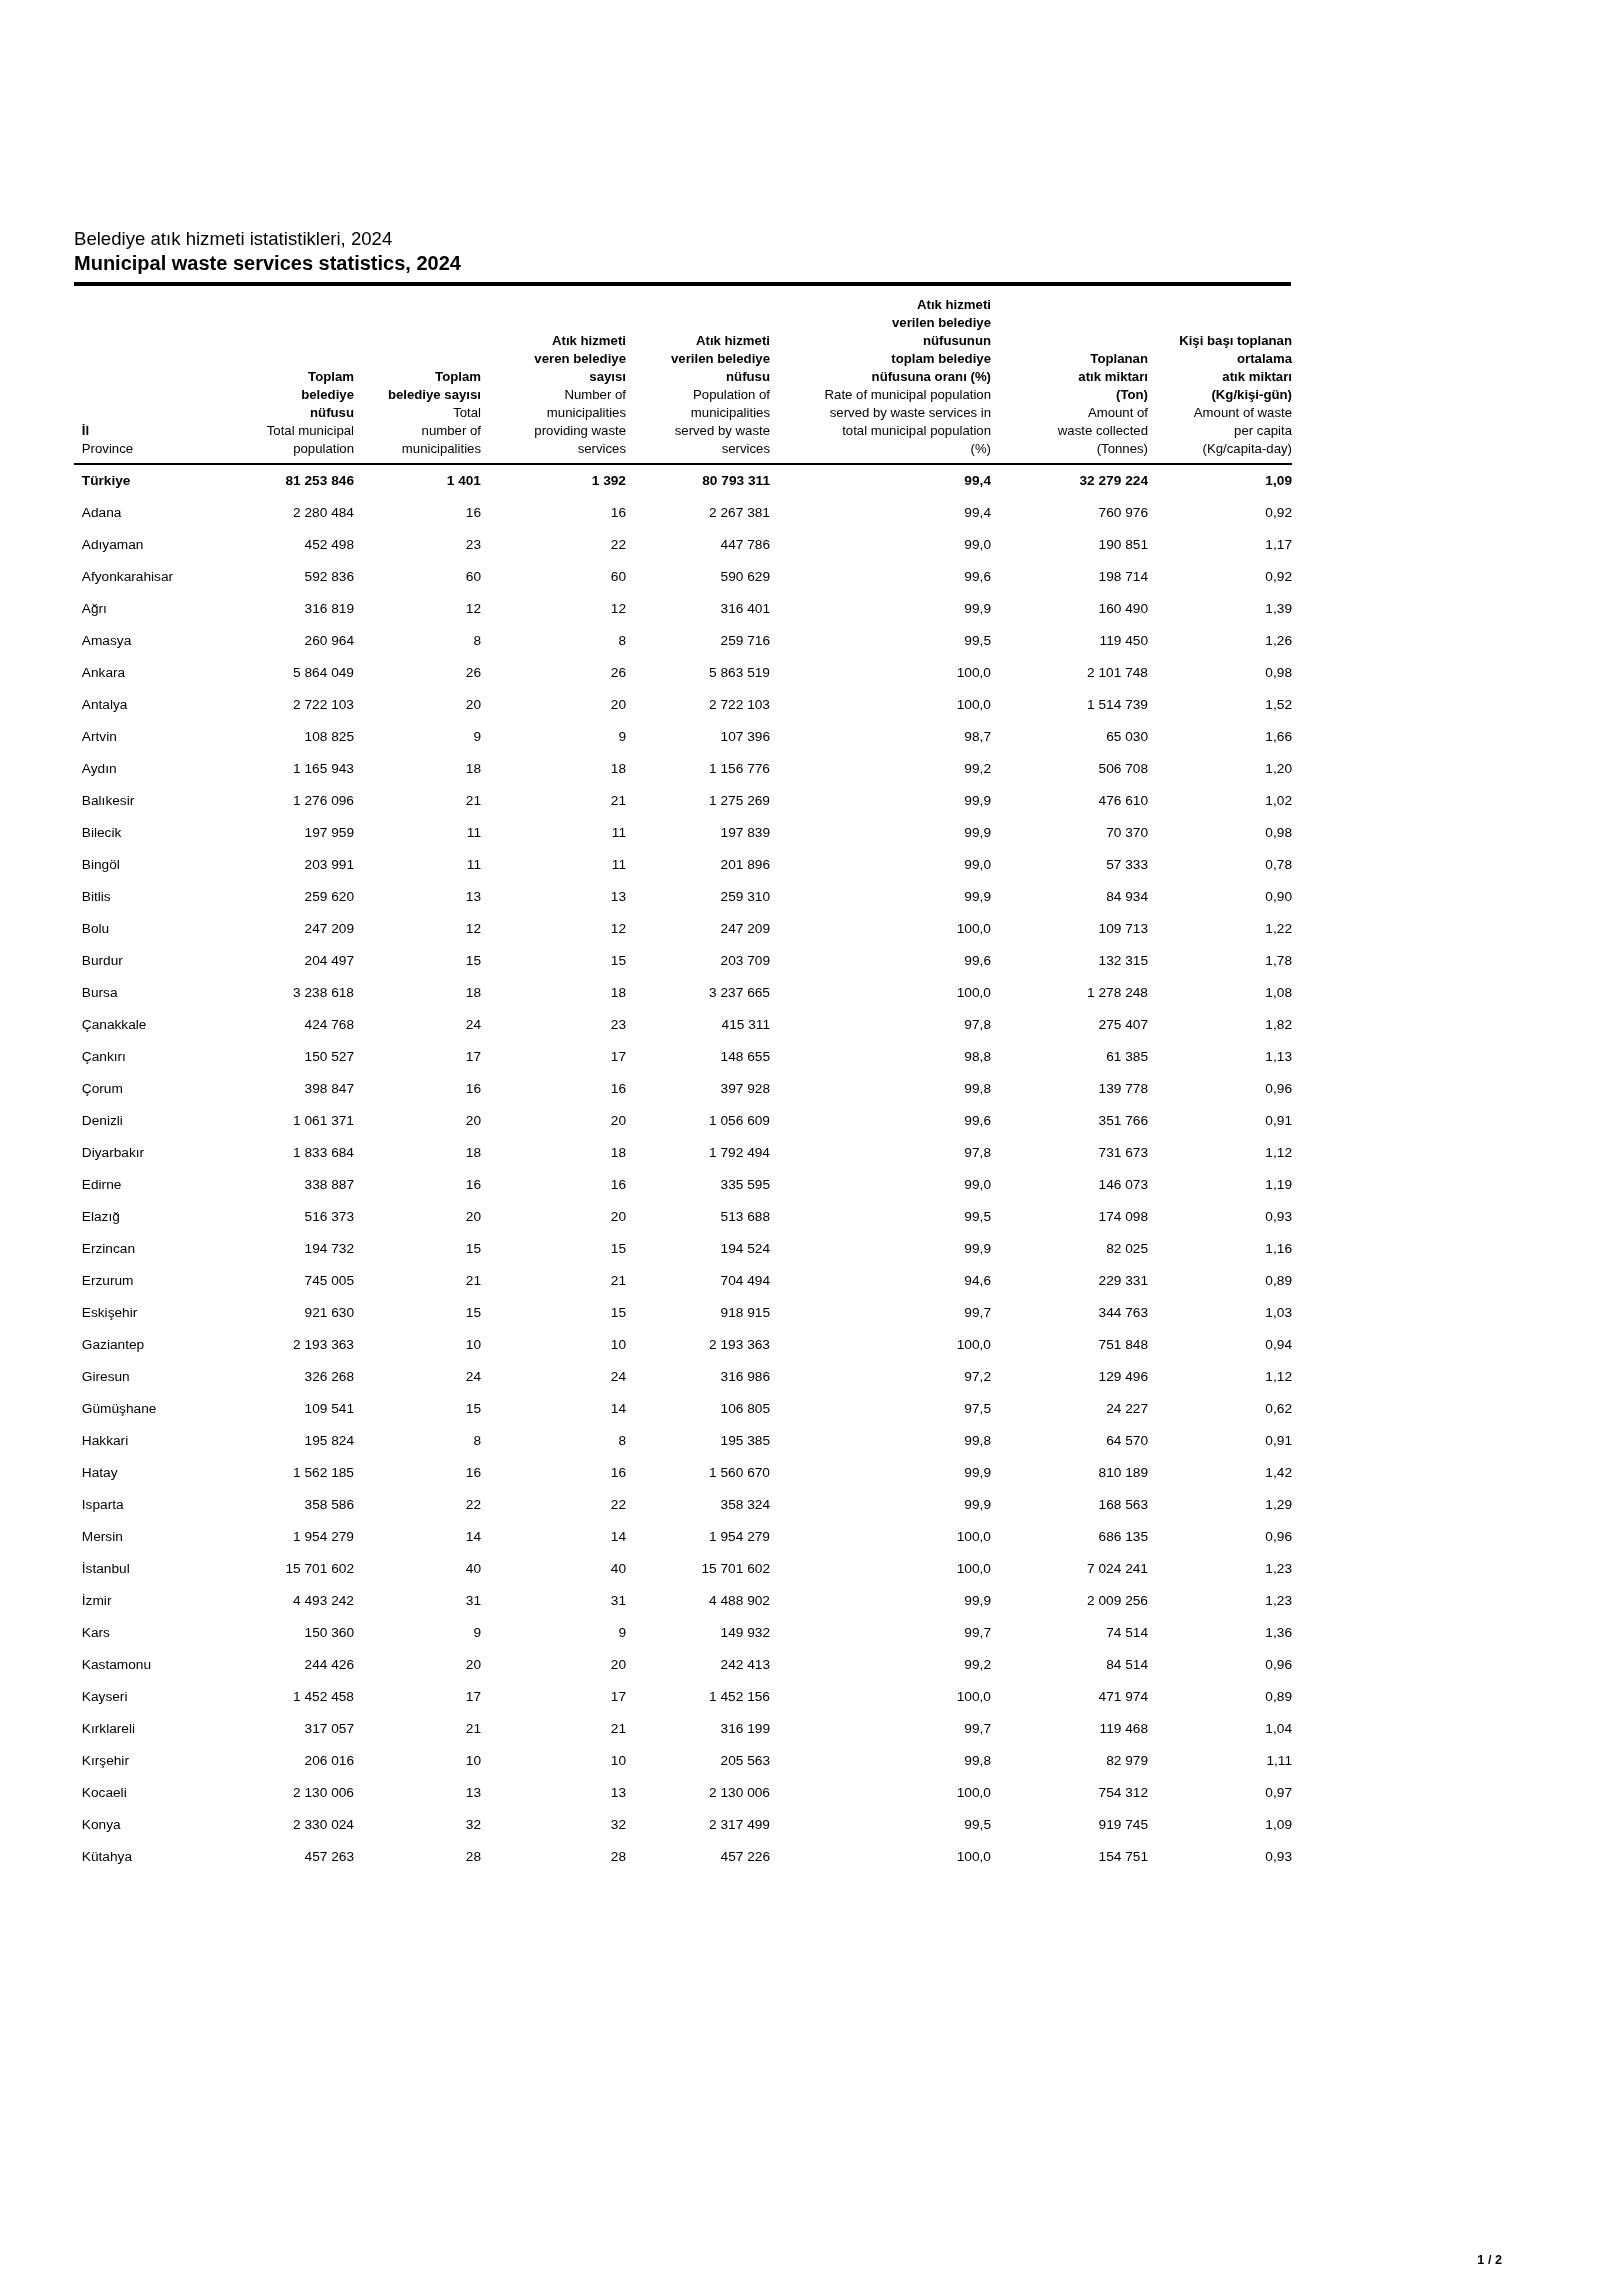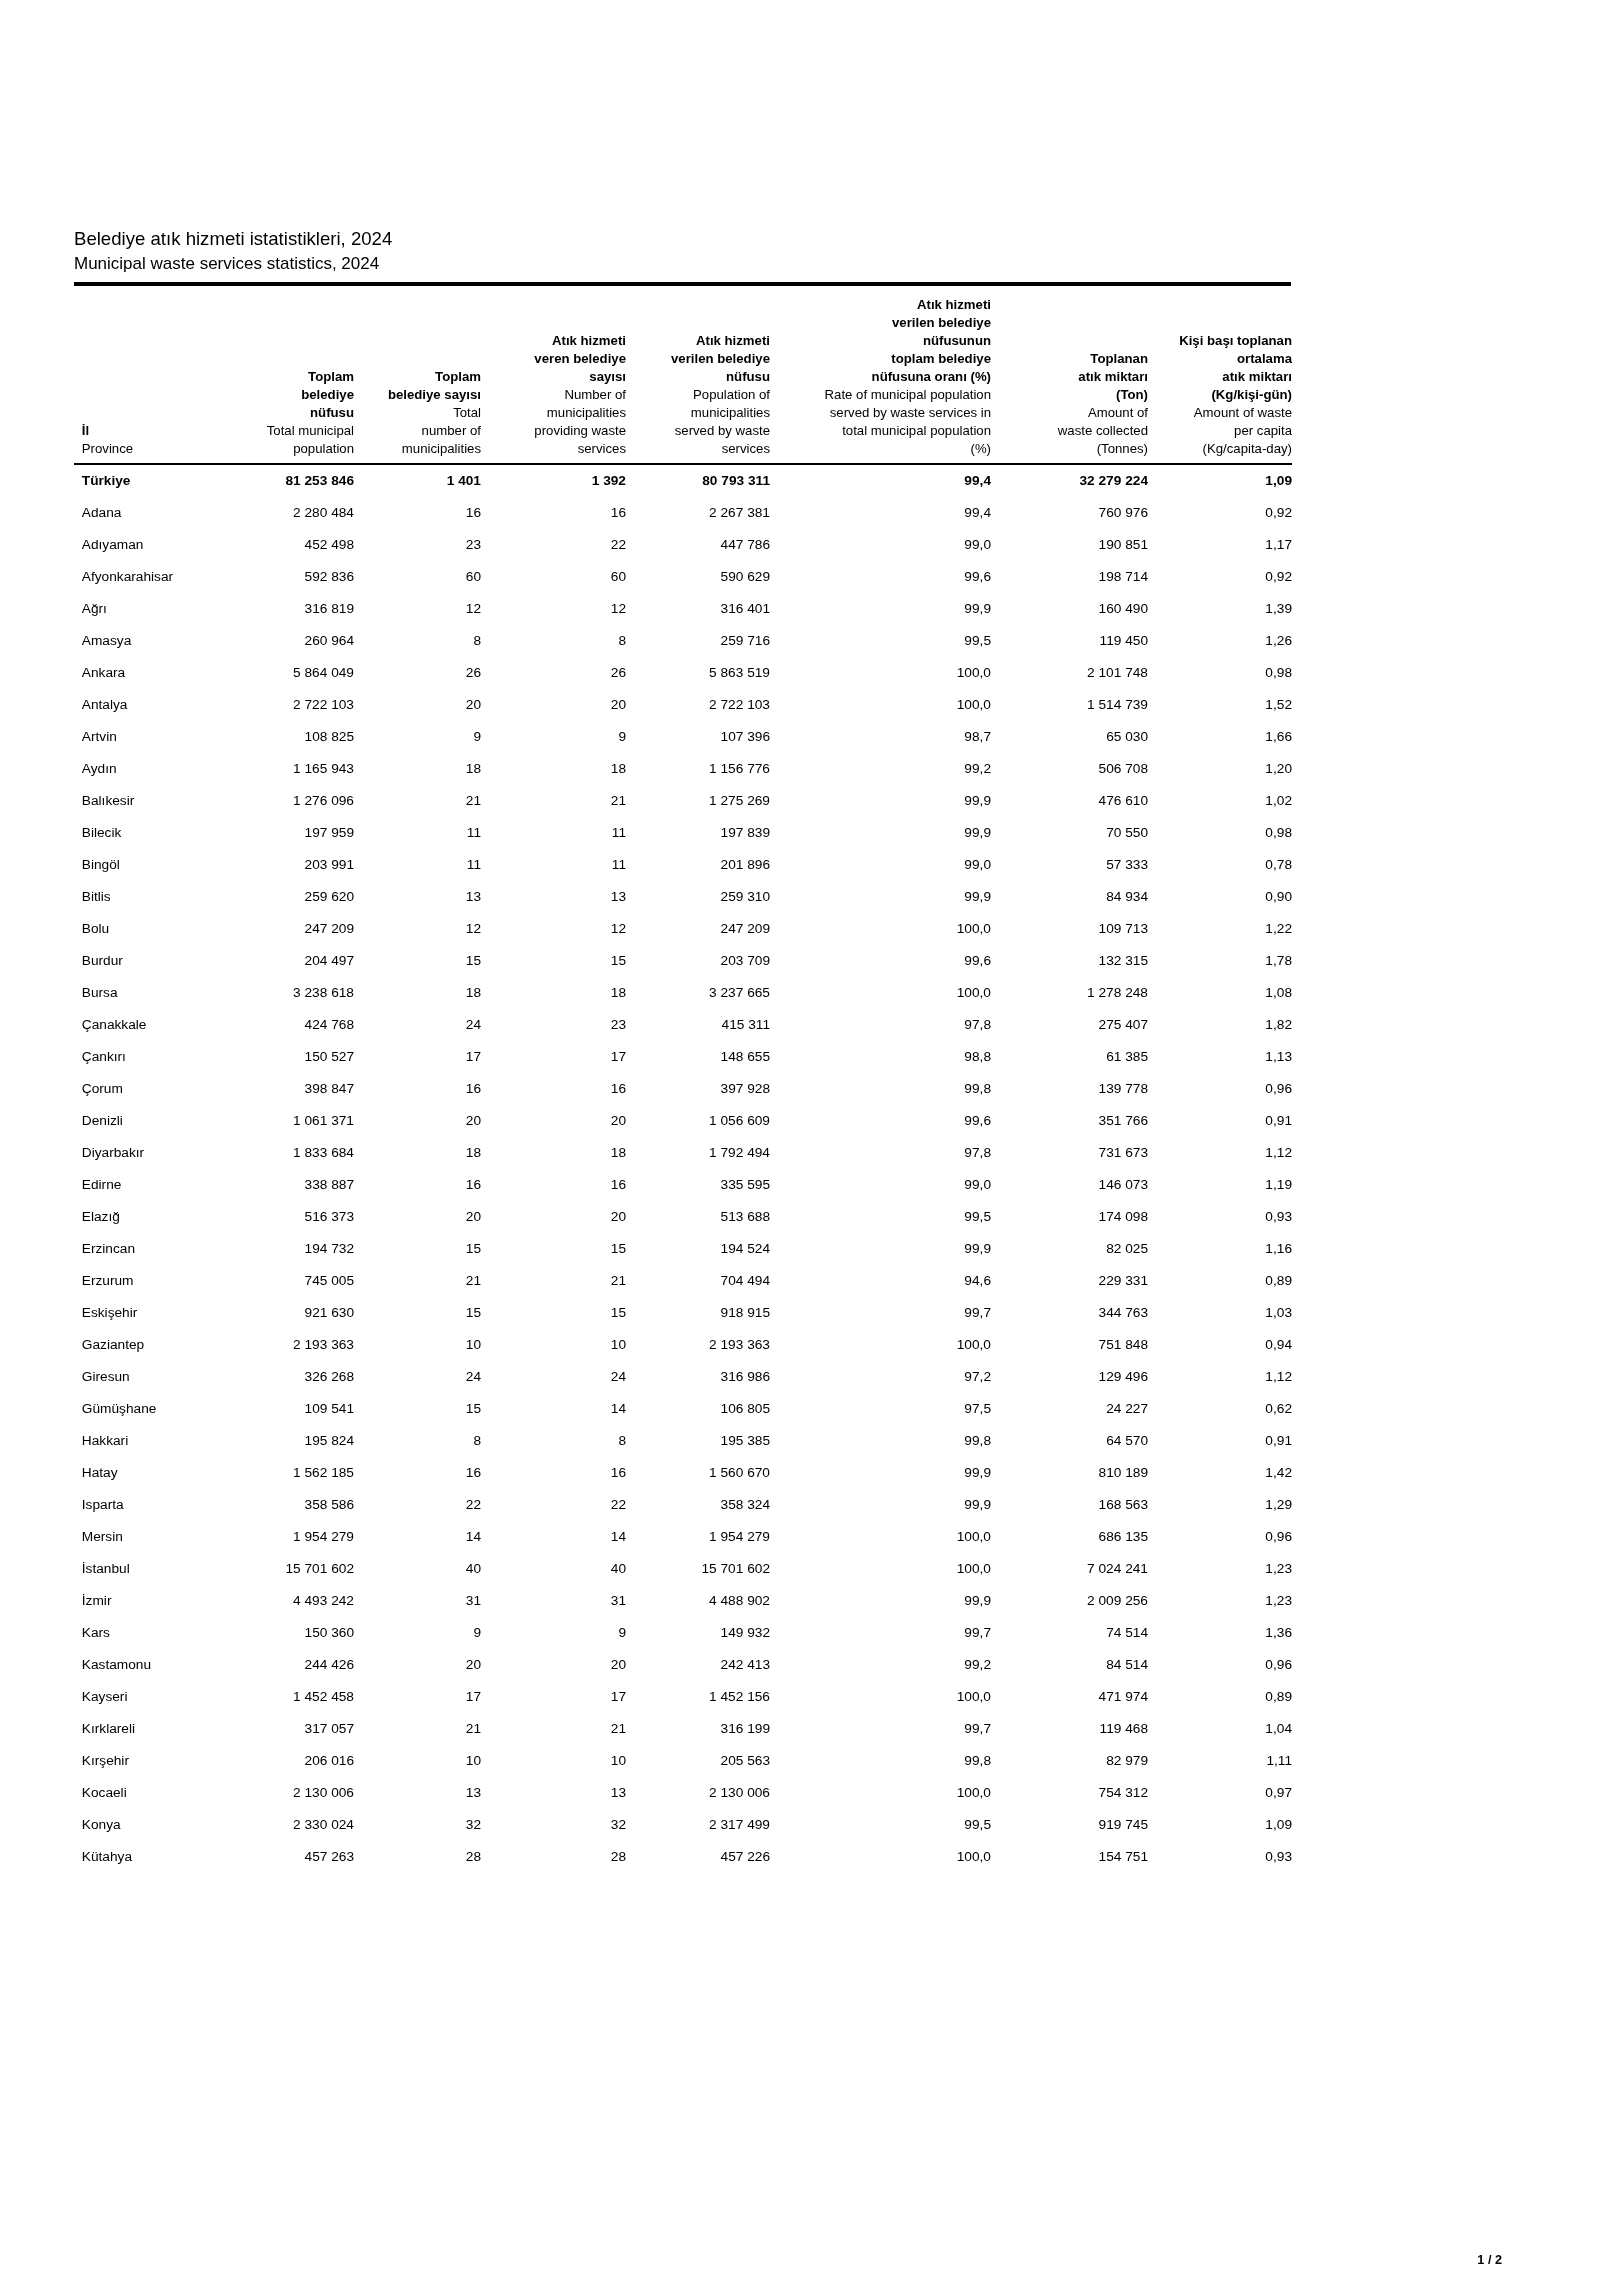--- a/index.html
+++ b/index.html
@@ -21,22 +21,22 @@
     top: 227px;
     width: 1217px;
   }
   .title-tr {
     font-size: 18.6px;
     font-weight: normal;
     line-height: 24.5px;
     margin: 0;
   }
   .title-en {
-    font-size: 17px;
-    font-weight: normal;
+    font-size: 20px;
+    font-weight: bold;
     line-height: 23.5px;
     margin: 0 0 6.9px 0;
   }
   .top-rule {
     height: 0;
     border-top: 4.9px solid #000000;
   }
   table.stats {
     border-collapse: collapse;
     table-layout: fixed;
@@ -288,21 +288,21 @@
     <td>476 610</td>
     <td>1,02</td>
   </tr>
         <tr>
     <td class="first-col">Bilecik</td>
     <td>197 959</td>
     <td>11</td>
     <td>11</td>
     <td>197 839</td>
     <td>99,9</td>
-    <td>70 550</td>
+    <td>70 370</td>
     <td>0,98</td>
   </tr>
         <tr>
     <td class="first-col">Bingöl</td>
     <td>203 991</td>
     <td>11</td>
     <td>11</td>
     <td>201 896</td>
     <td>99,0</td>
     <td>57 333</td>

